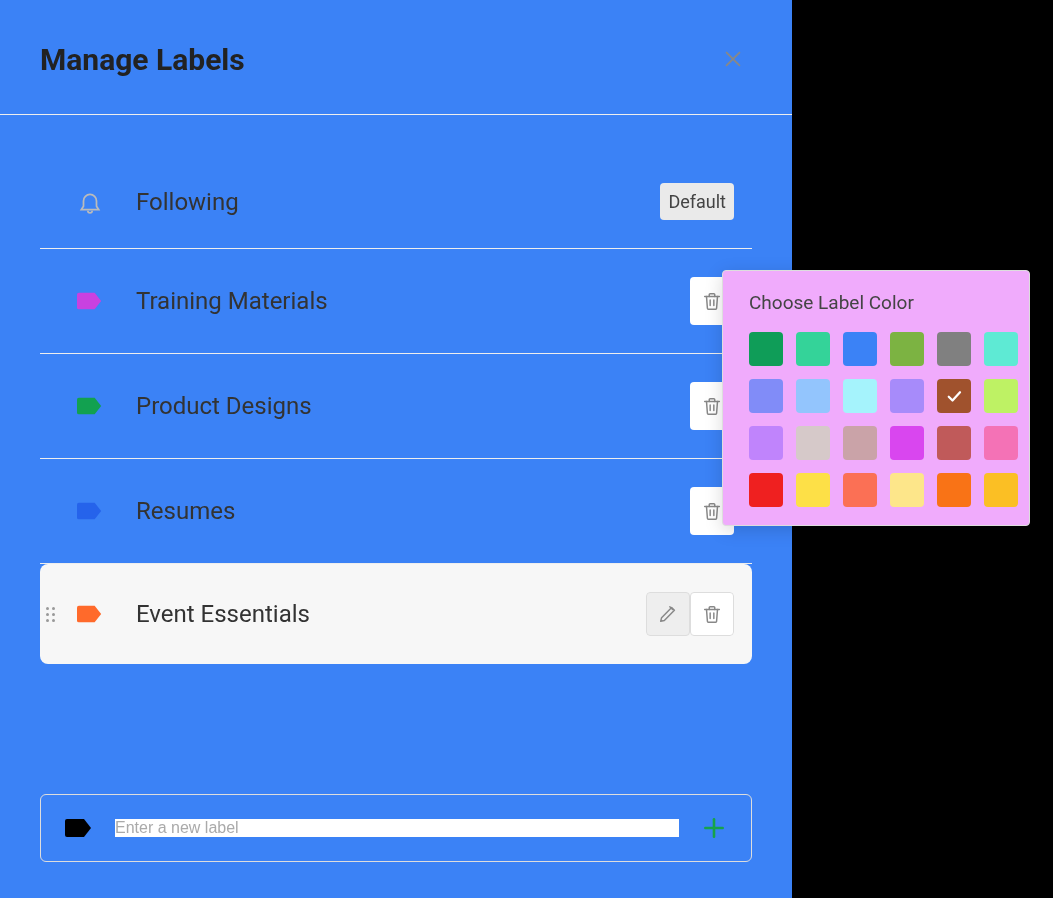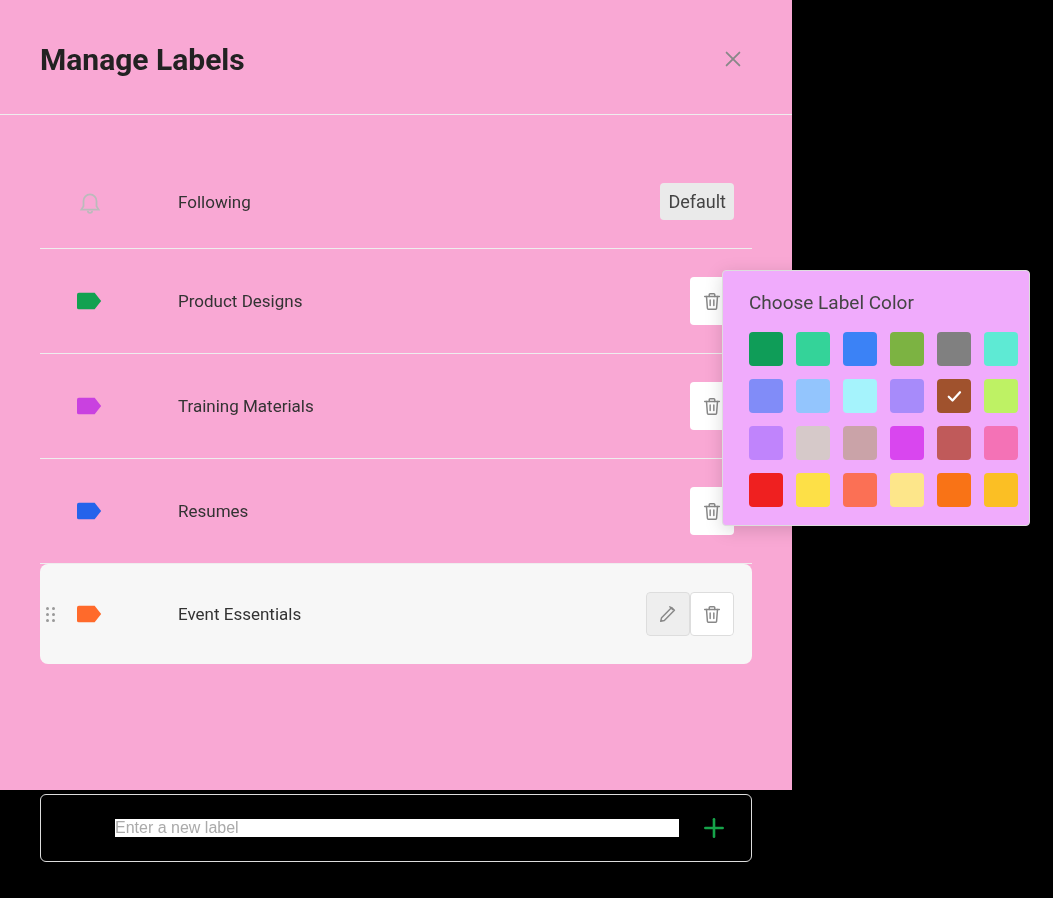--- a/index.html
+++ b/index.html
@@ -9,23 +9,23 @@
     }
     body {
       font-family: -apple-system, BlinkMacSystemFont, "Segoe UI", Roboto, Helvetica, Arial, sans-serif;
       background: #000;
       width: 1053px;
       height: 898px;
       overflow: hidden;
       position: relative;
     }
     .modal {
-      background: #f9a8d4;
+      background: #3b82f6;
       width: 792px;
-      height: 790px;
+      height: 898px;
       position: relative;
       box-shadow: 0 2px 10px rgba(0,0,0,0.1);
     }
     .modal-header {
       display: flex;
       align-items: center;
       justify-content: space-between;
       padding: 40px 40px 36px 40px;
       border-bottom: 1px solid #eee;
     }
@@ -94,24 +94,23 @@
       display: flex;
       align-items: center;
       justify-content: center;
       margin-right: 30px;
     }
     .row-icon svg {
       width: 26px;
       height: 26px;
     }
     .label-name {
-      font-size: 17px;
+      font-size: 24px;
       color: #333;
       flex: 1;
-      margin-left: 42px;
     }
     .default-badge {
       background: #eaeaea;
       color: #444;
       padding: 8px 8px;
       border-radius: 4px;
       font-size: 18px;
     }
     .row-actions {
       display: flex;
@@ -274,24 +273,24 @@
               <div class="dot"></div>
               <div class="dot"></div>
               <div class="dot"></div>
               <div class="dot"></div>
               <div class="dot"></div>
               <div class="dot"></div>
             </div>
     </div>
     <div class="row-icon">
       <svg viewBox="0 0 28 22" width="28" height="22">
-        <path d="M2 2 H19 L26 11 L19 20 H2 Q0 20 0 18 V4 Q0 2 2 2 Z" fill="#12a150"></path>
-      </svg>
-    </div>
-    <span class="label-name">Product Designs</span>
+        <path d="M2 2 H19 L26 11 L19 20 H2 Q0 20 0 18 V4 Q0 2 2 2 Z" fill="#c941e0"></path>
+      </svg>
+    </div>
+    <span class="label-name">Training Materials</span>
     <div class="row-actions">
 
       <button class="icon-btn">
         <svg viewBox="0 0 24 24" fill="none" stroke="#888" stroke-width="1.6" stroke-linecap="round" stroke-linejoin="round">
           <path d="M4 7h16"></path>
           <path d="M9 7V5a1 1 0 011-1h4a1 1 0 011 1v2"></path>
           <path d="M6 7l1 13a1 1 0 001 1h8a1 1 0 001-1l1-13"></path>
           <line x1="10" y1="11" x2="10" y2="17"></line>
           <line x1="14" y1="11" x2="14" y2="17"></line>
         </svg>
@@ -304,24 +303,24 @@
               <div class="dot"></div>
               <div class="dot"></div>
               <div class="dot"></div>
               <div class="dot"></div>
               <div class="dot"></div>
               <div class="dot"></div>
             </div>
     </div>
     <div class="row-icon">
       <svg viewBox="0 0 28 22" width="28" height="22">
-        <path d="M2 2 H19 L26 11 L19 20 H2 Q0 20 0 18 V4 Q0 2 2 2 Z" fill="#c941e0"></path>
-      </svg>
-    </div>
-    <span class="label-name">Training Materials</span>
+        <path d="M2 2 H19 L26 11 L19 20 H2 Q0 20 0 18 V4 Q0 2 2 2 Z" fill="#12a150"></path>
+      </svg>
+    </div>
+    <span class="label-name">Product Designs</span>
     <div class="row-actions">
 
       <button class="icon-btn">
         <svg viewBox="0 0 24 24" fill="none" stroke="#888" stroke-width="1.6" stroke-linecap="round" stroke-linejoin="round">
           <path d="M4 7h16"></path>
           <path d="M9 7V5a1 1 0 011-1h4a1 1 0 011 1v2"></path>
           <path d="M6 7l1 13a1 1 0 001 1h8a1 1 0 001-1l1-13"></path>
           <line x1="10" y1="11" x2="10" y2="17"></line>
           <line x1="14" y1="11" x2="14" y2="17"></line>
         </svg>

